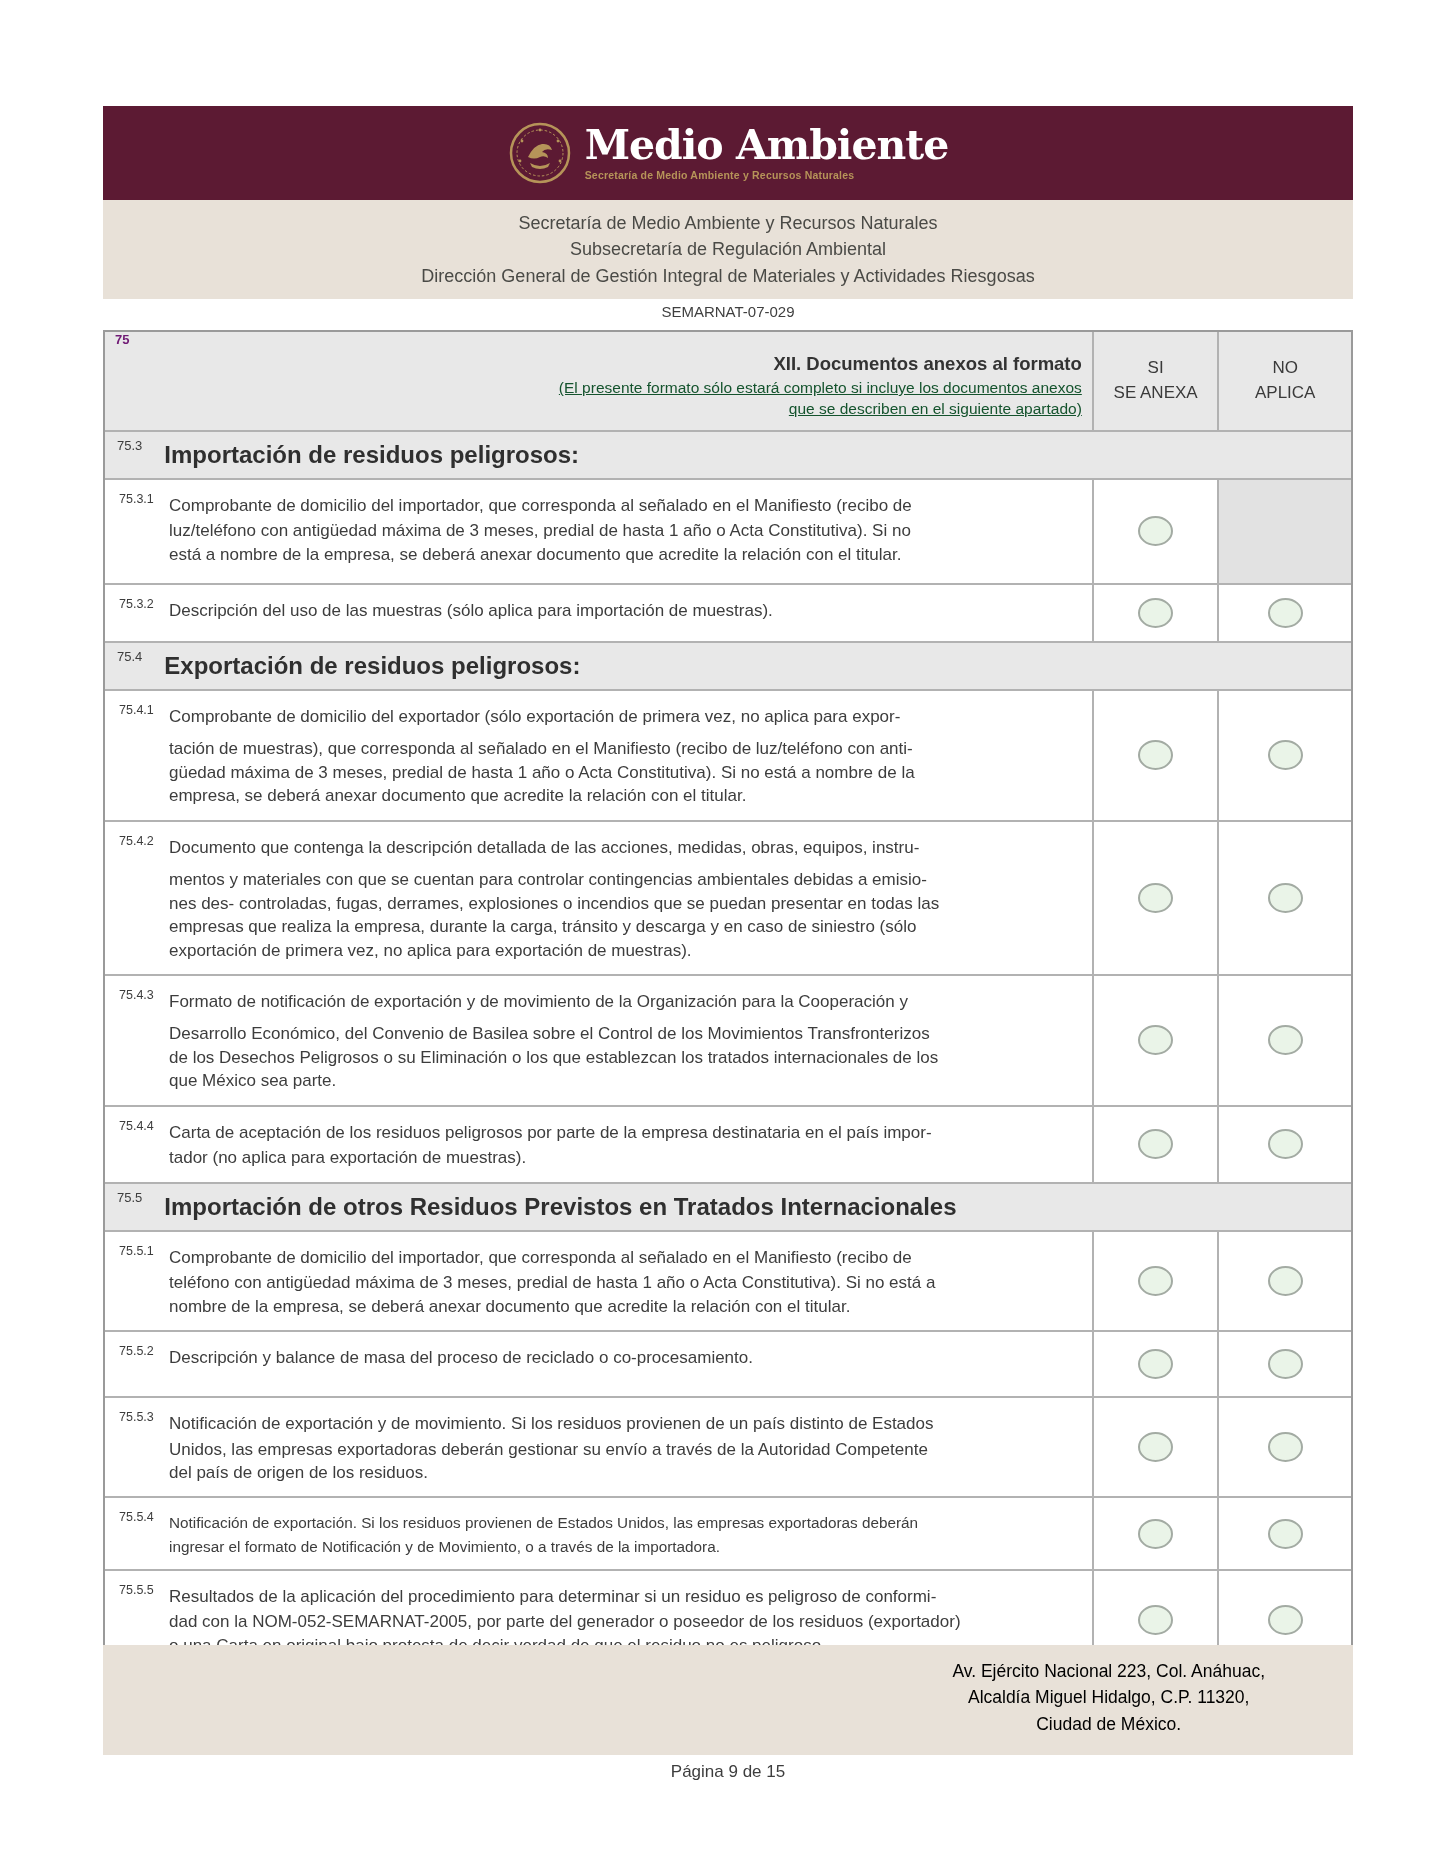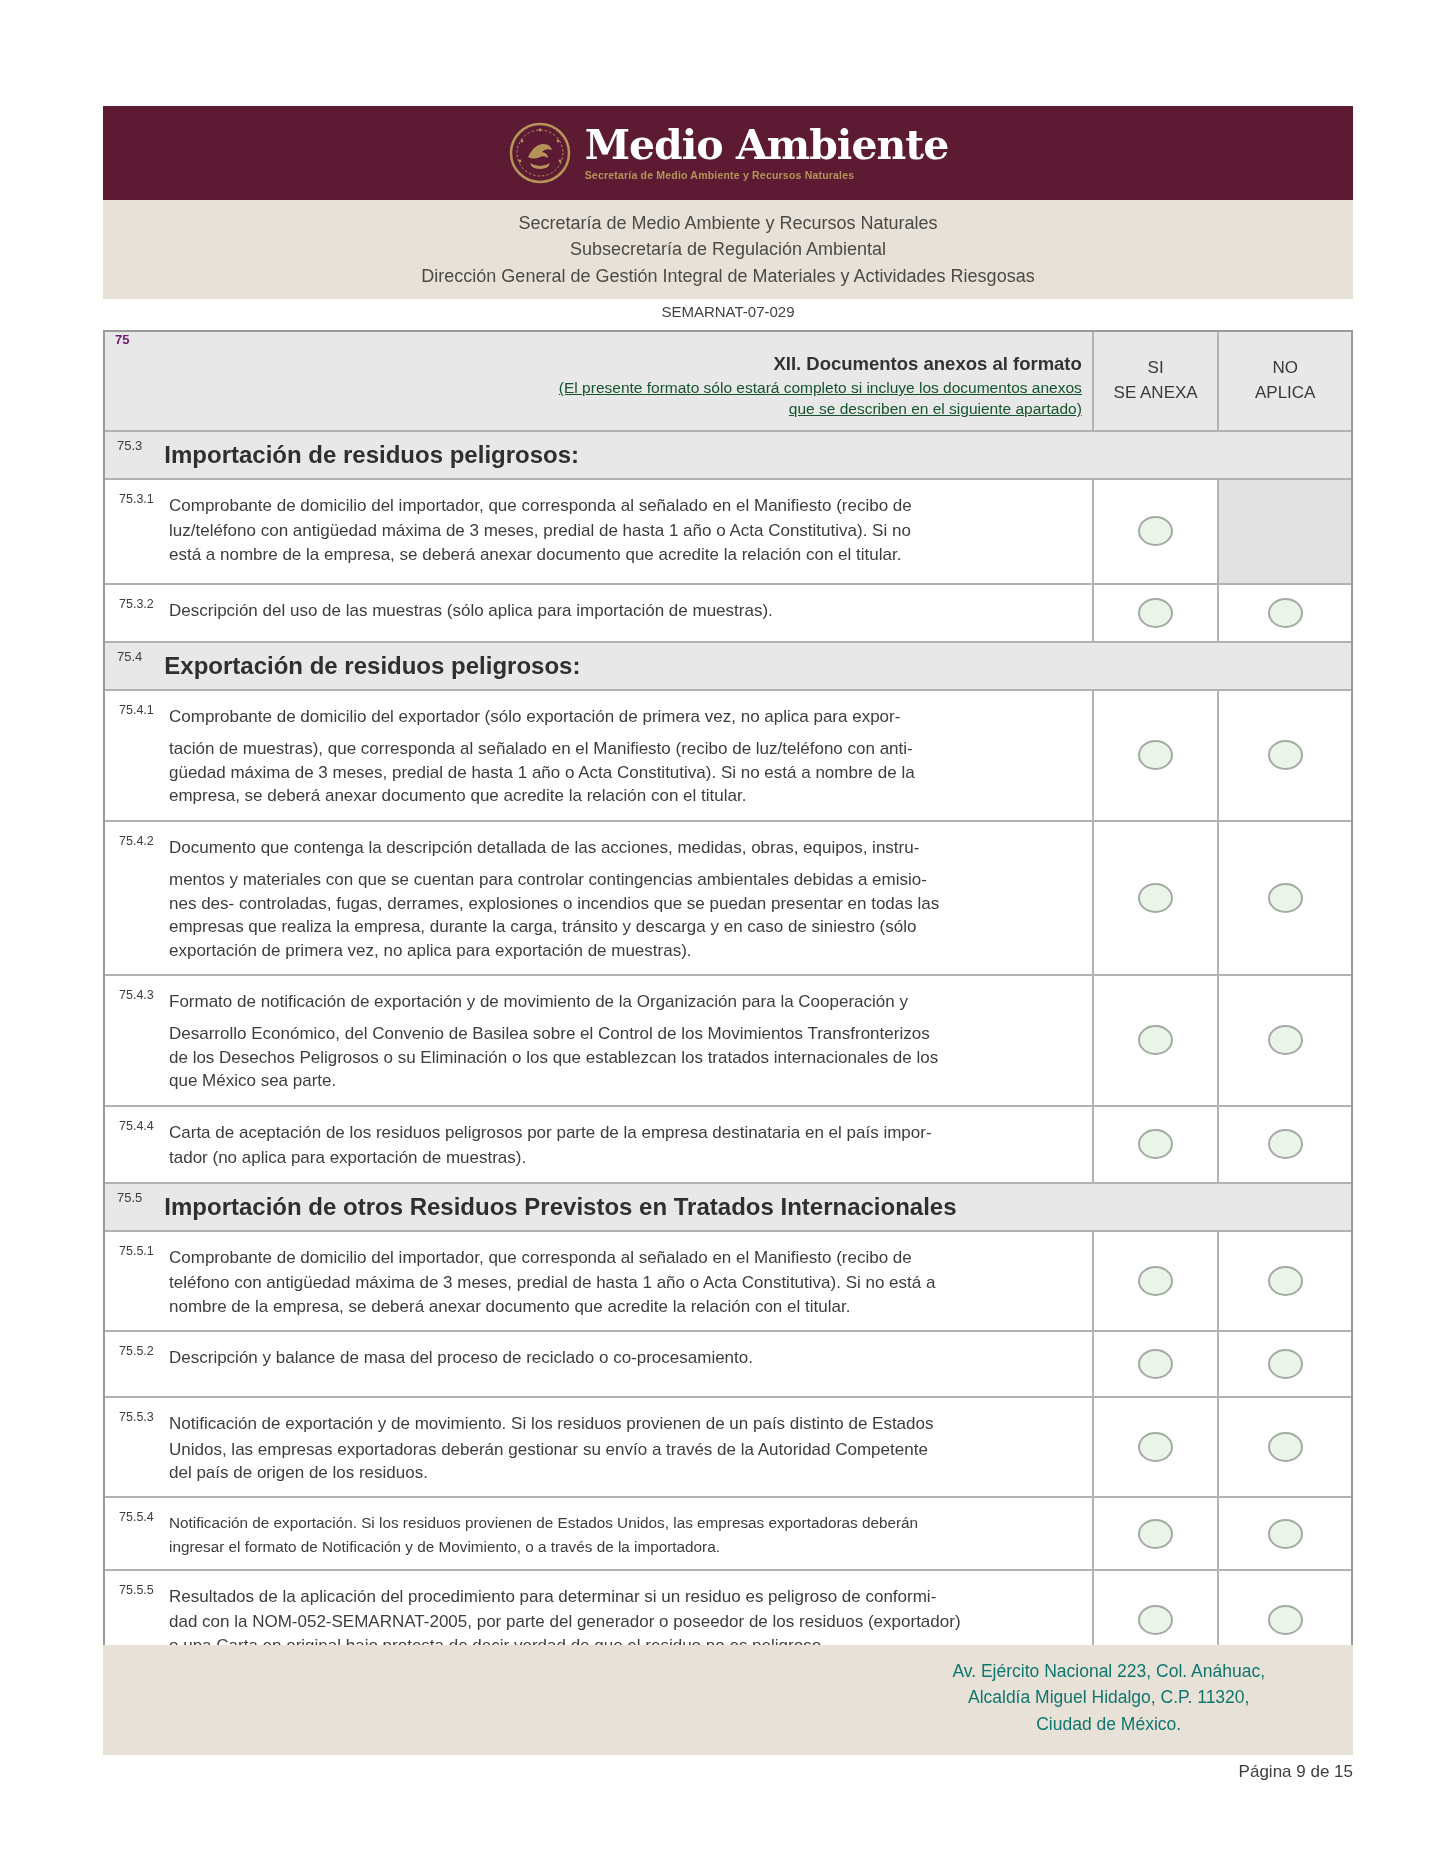--- a/index.html
+++ b/index.html
@@ -68,22 +68,22 @@
   .r-7553 { min-height:89px;justify-content:center; }  .r-7554 { min-height:70px; }
   .r-7555 { min-height:99px; }
 
   .opt-circle { width:31px; height:26px; border-radius:50%;
                 background:#eaf4e8; border:2px solid #a3aba3; display:inline-block; }
 
   
   .footer-band { position:absolute; left:103px; top:1645px; width:1250px; height:110px;
                  background:#e8e1d8; }
   .address { position:absolute; right:88px; top:13px; text-align:center;
-             font-size:17.5px; color:#0f766e; line-height:1.5; }
-  .page-num { position:absolute; left:103px; top:1762px; width:1250px; text-align:right;
+             font-size:17.5px; color:#000000; line-height:1.5; }
+  .page-num { position:absolute; left:103px; top:1762px; width:1250px; text-align:center;
               font-size:17px; color:#3d3d3d; }
 </style>
 </head>
 <body>
 
 <div class="page">
 
   <div class="banner">
     <div class="brand">
       <svg class="seal" viewBox="0 0 64 64">

